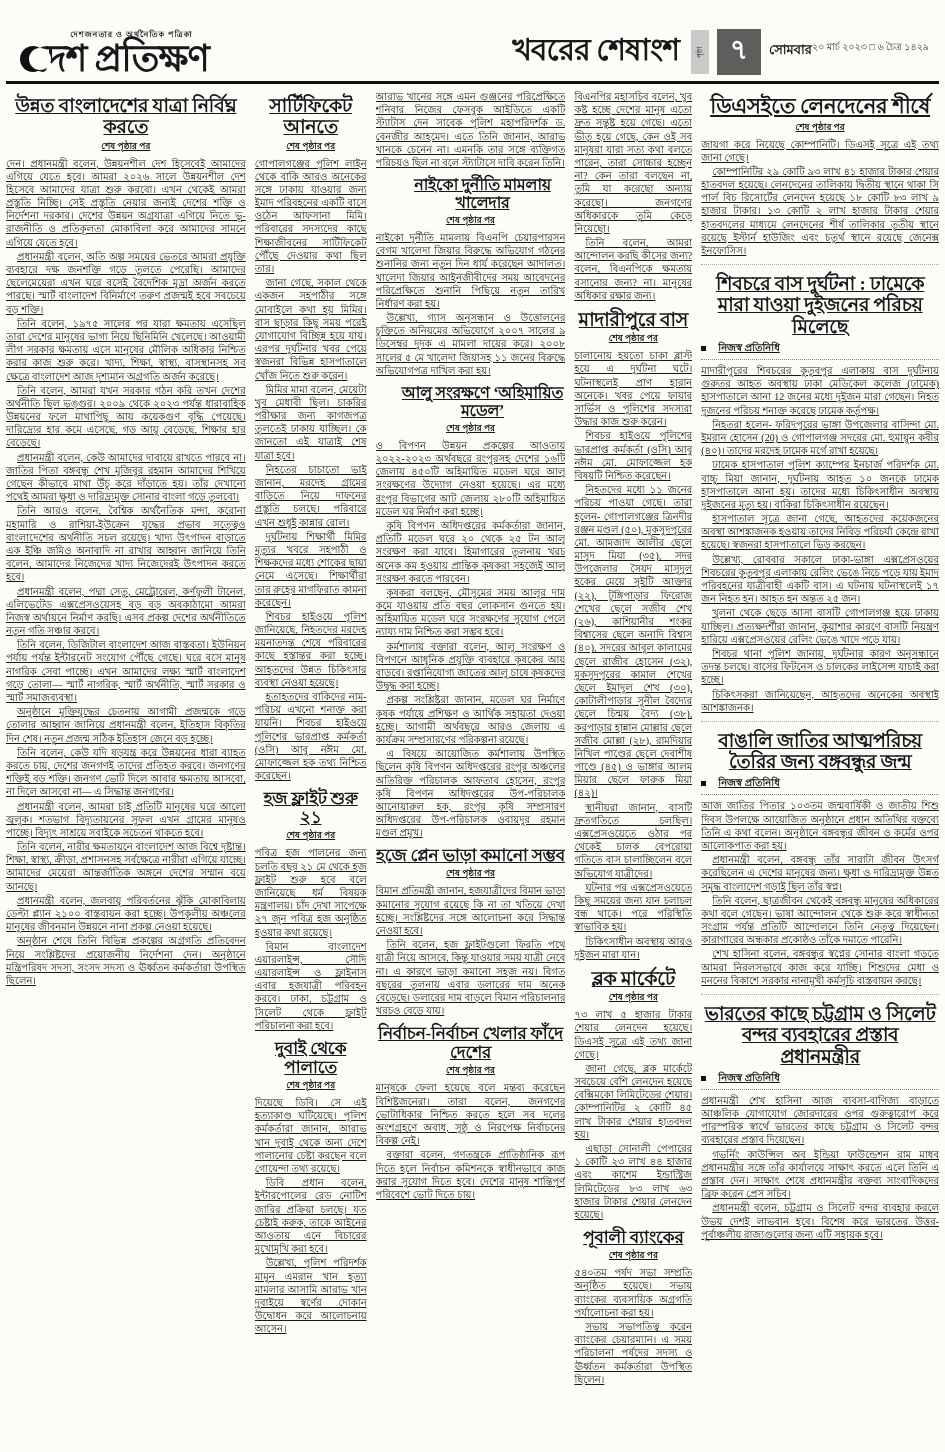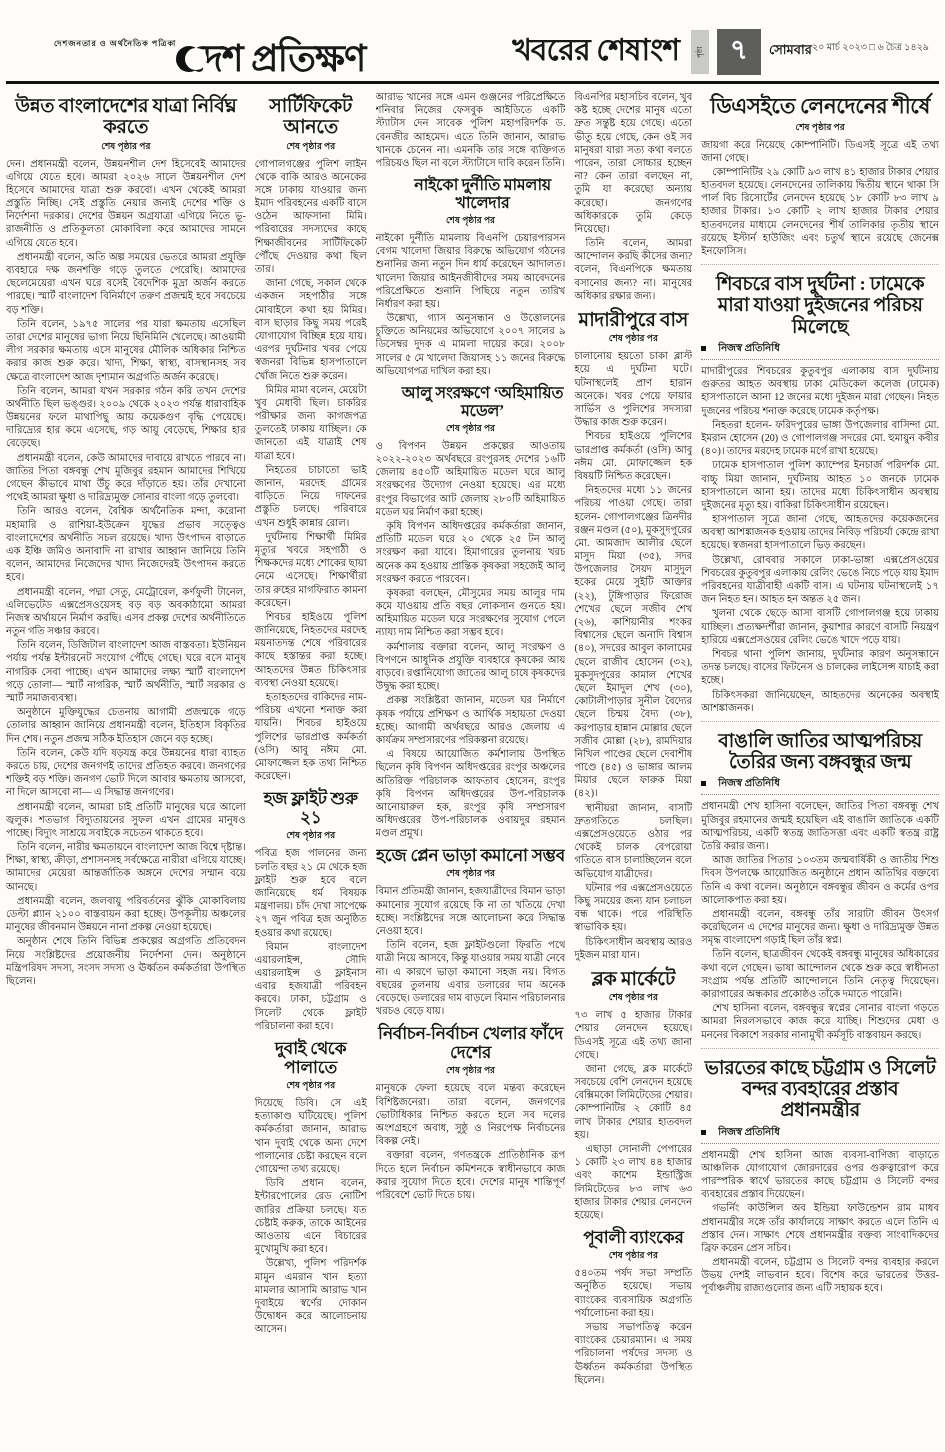--- a/index.html
+++ b/index.html
@@ -3,39 +3,39 @@
 <meta charset="utf-8">
 <style>
   html,body{margin:0;padding:0;}
   body{width:945px;height:1452px;background:#fdfcf9;color:#181818;
        font-family:"Liberation Serif","DejaVu Serif",serif;overflow:hidden;}
   .page{width:945px;height:1452px;box-sizing:border-box;padding:0 6px;}
 
   
   .header{display:flex;justify-content:space-between;align-items:flex-end;
           padding:26px 10px 4px 14px;border-bottom:3px solid #111;}
-  .mast{display:flex;flex-direction:row;line-height:1;}
+  .mast{display:flex;flex-direction:column;line-height:1;align-items:center;}
   .tagline{font-size:8px;letter-spacing:1px;color:#222;margin:0 0 1px 34px;font-weight:bold;}
   .mast-title{display:flex;align-items:center;font-size:37px;font-weight:900;letter-spacing:-1px;}
   .crescent{width:26px;height:26px;border-radius:50%;background:#111;position:relative;margin-right:-14px;}
   .crescent::after{content:"";position:absolute;left:9px;top:2px;width:22px;height:22px;border-radius:50%;background:#fdfcf9;}
   .hright{display:flex;align-items:center;gap:8px;margin-left:36px;}
   .section-title{font-size:30px;font-weight:900;letter-spacing:-1px;margin-right:4px;}
   .pagetag{width:18px;height:44px;background:#c9c9c7;color:#222;font-size:7px;
            display:flex;align-items:center;justify-content:center;
            writing-mode:vertical-rl;transform:rotate(180deg);}
   .pagenum{width:44px;height:46px;background:#5e5e5c;color:#fff;font-size:28px;font-weight:bold;
            display:flex;align-items:center;justify-content:center;}
   .daydate{display:flex;flex-direction:row;line-height:1.25;padding-bottom:3px;}
   .day{font-size:13px;font-weight:bold;}
   .date{font-size:9.5px;color:#333;}
 
   
   .cols{display:flex;gap:9px;padding-top:6px;height:1356px;overflow:hidden;}
-  .col{overflow:hidden;height:100%;}
+  .col{overflow:hidden;height:100%;text-decoration:underline;}
   .col-a{width:240px;}
   .col-b{width:112px;}
   .col-c{width:190px;}
   .col-d{width:118px;}
   .col-e{width:238px;}
 
   
   .story{margin-bottom:7px;}
   .hl{font-weight:900;text-align:center;line-height:1.12;margin:5px 0 1px;letter-spacing:-0.3px;}
   .hl-xl{font-size:21px;}
@@ -244,21 +244,20 @@
           </div>
       </article>
       <article class="story">
         <h2 class="hl hl-lg">বাঙালি জাতির আত্মপরিচয় তৈরির জন্য বঙ্গবন্ধুর জন্ম</h2>
         <div class="byline">
           <span class="sq"></span>
           <span>নিজস্ব প্রতিনিধি</span>
         </div>
         <div class="dotrule"></div>
         <div class="body">
-            <p>প্রধানমন্ত্রী শেখ হাসিনা বলেছেন, জাতির পিতা বঙ্গবন্ধু শেখ মুজিবুর রহমানের জন্মই হয়েছিল এই বাঙালি জাতিকে একটি আত্মপরিচয়, একটি স্বতন্ত্র জাতিসত্তা এবং একটি স্বতন্ত্র রাষ্ট্র তৈরি করার জন্য।</p>
             <p>আজ জাতির পিতার ১০৩তম জন্মবার্ষিকী ও জাতীয় শিশু দিবস উপলক্ষে আয়োজিত অনুষ্ঠানে প্রধান অতিথির বক্তব্যে তিনি এ কথা বলেন। অনুষ্ঠানে বঙ্গবন্ধুর জীবন ও কর্মের ওপর আলোকপাত করা হয়।</p>
             <p>প্রধানমন্ত্রী বলেন, বঙ্গবন্ধু তাঁর সারাটা জীবন উৎসর্গ করেছিলেন এ দেশের মানুষের জন্য। ক্ষুধা ও দারিদ্র্যমুক্ত উন্নত সমৃদ্ধ বাংলাদেশ গড়াই ছিল তাঁর স্বপ্ন।</p>
             <p>তিনি বলেন, ছাত্রজীবন থেকেই বঙ্গবন্ধু মানুষের অধিকারের কথা বলে গেছেন। ভাষা আন্দোলন থেকে শুরু করে স্বাধীনতা সংগ্রাম পর্যন্ত প্রতিটি আন্দোলনে তিনি নেতৃত্ব দিয়েছেন। কারাগারের অন্ধকার প্রকোষ্ঠও তাঁকে দমাতে পারেনি।</p>
             <p>শেখ হাসিনা বলেন, বঙ্গবন্ধুর স্বপ্নের সোনার বাংলা গড়তে আমরা নিরলসভাবে কাজ করে যাচ্ছি। শিশুদের মেধা ও মননের বিকাশে সরকার নানামুখী কর্মসূচি বাস্তবায়ন করছে।</p>
           </div>
       </article>
       <article class="story">
         <h2 class="hl hl-lg">ভারতের কাছে চট্টগ্রাম ও সিলেট বন্দর ব্যবহারের প্রস্তাব প্রধানমন্ত্রীর</h2>
         <div class="byline">
           <span class="sq"></span>

